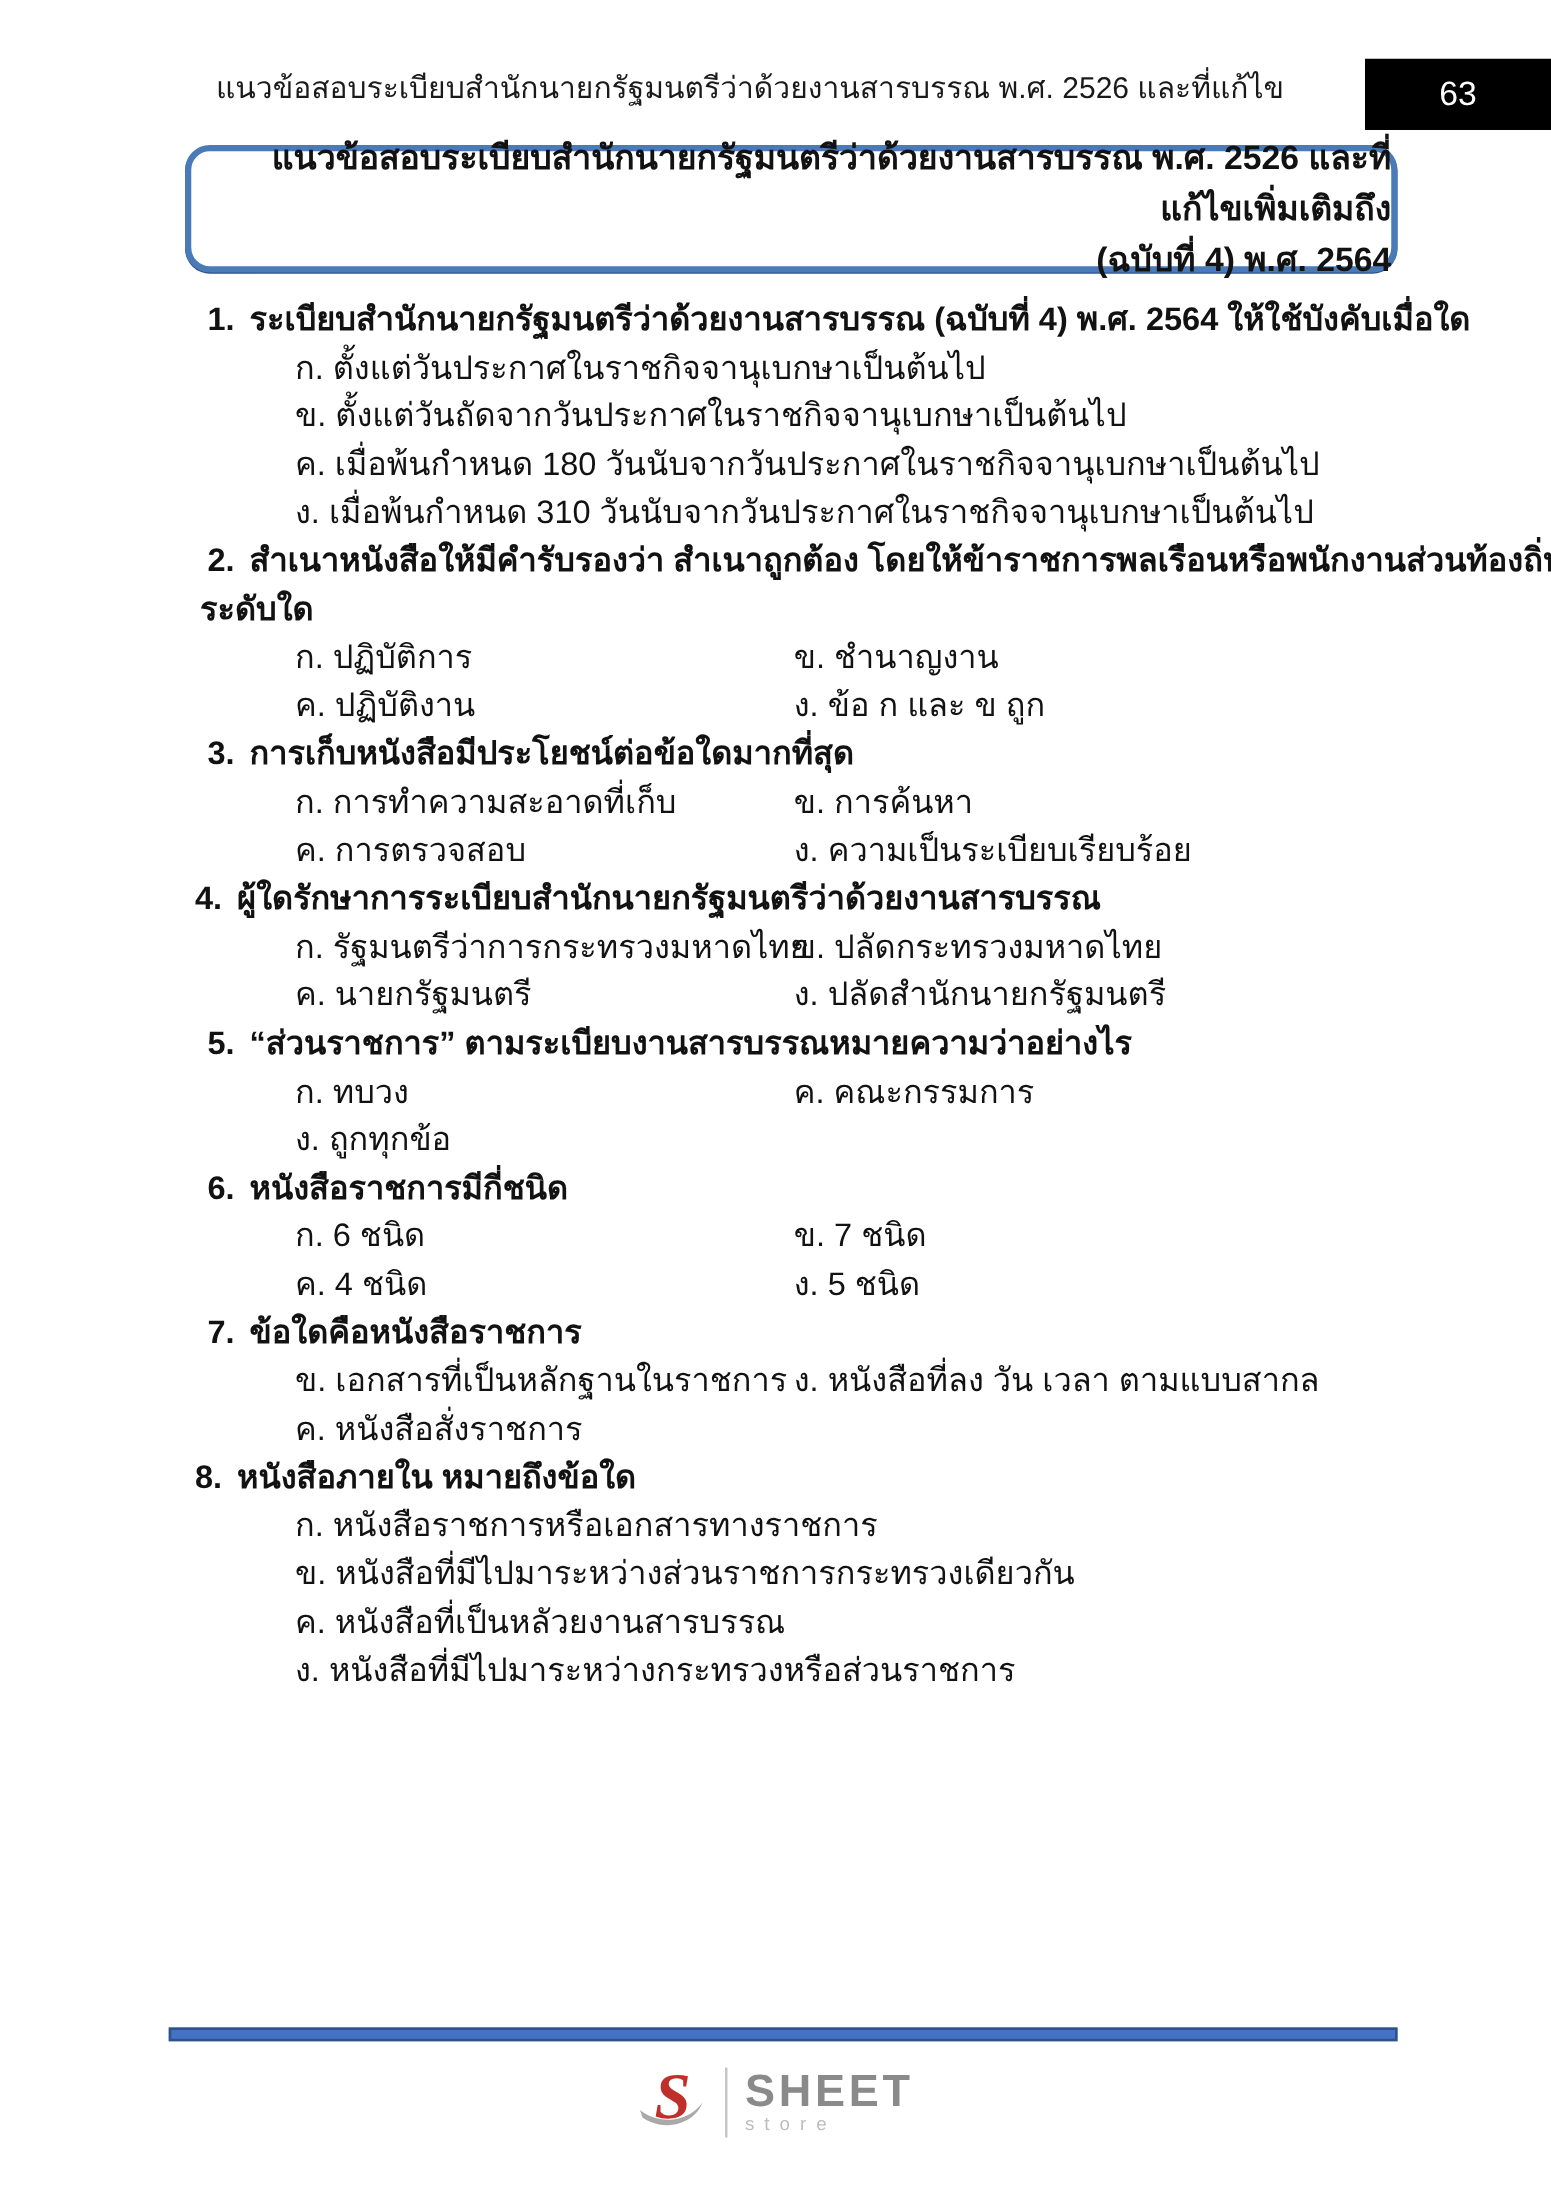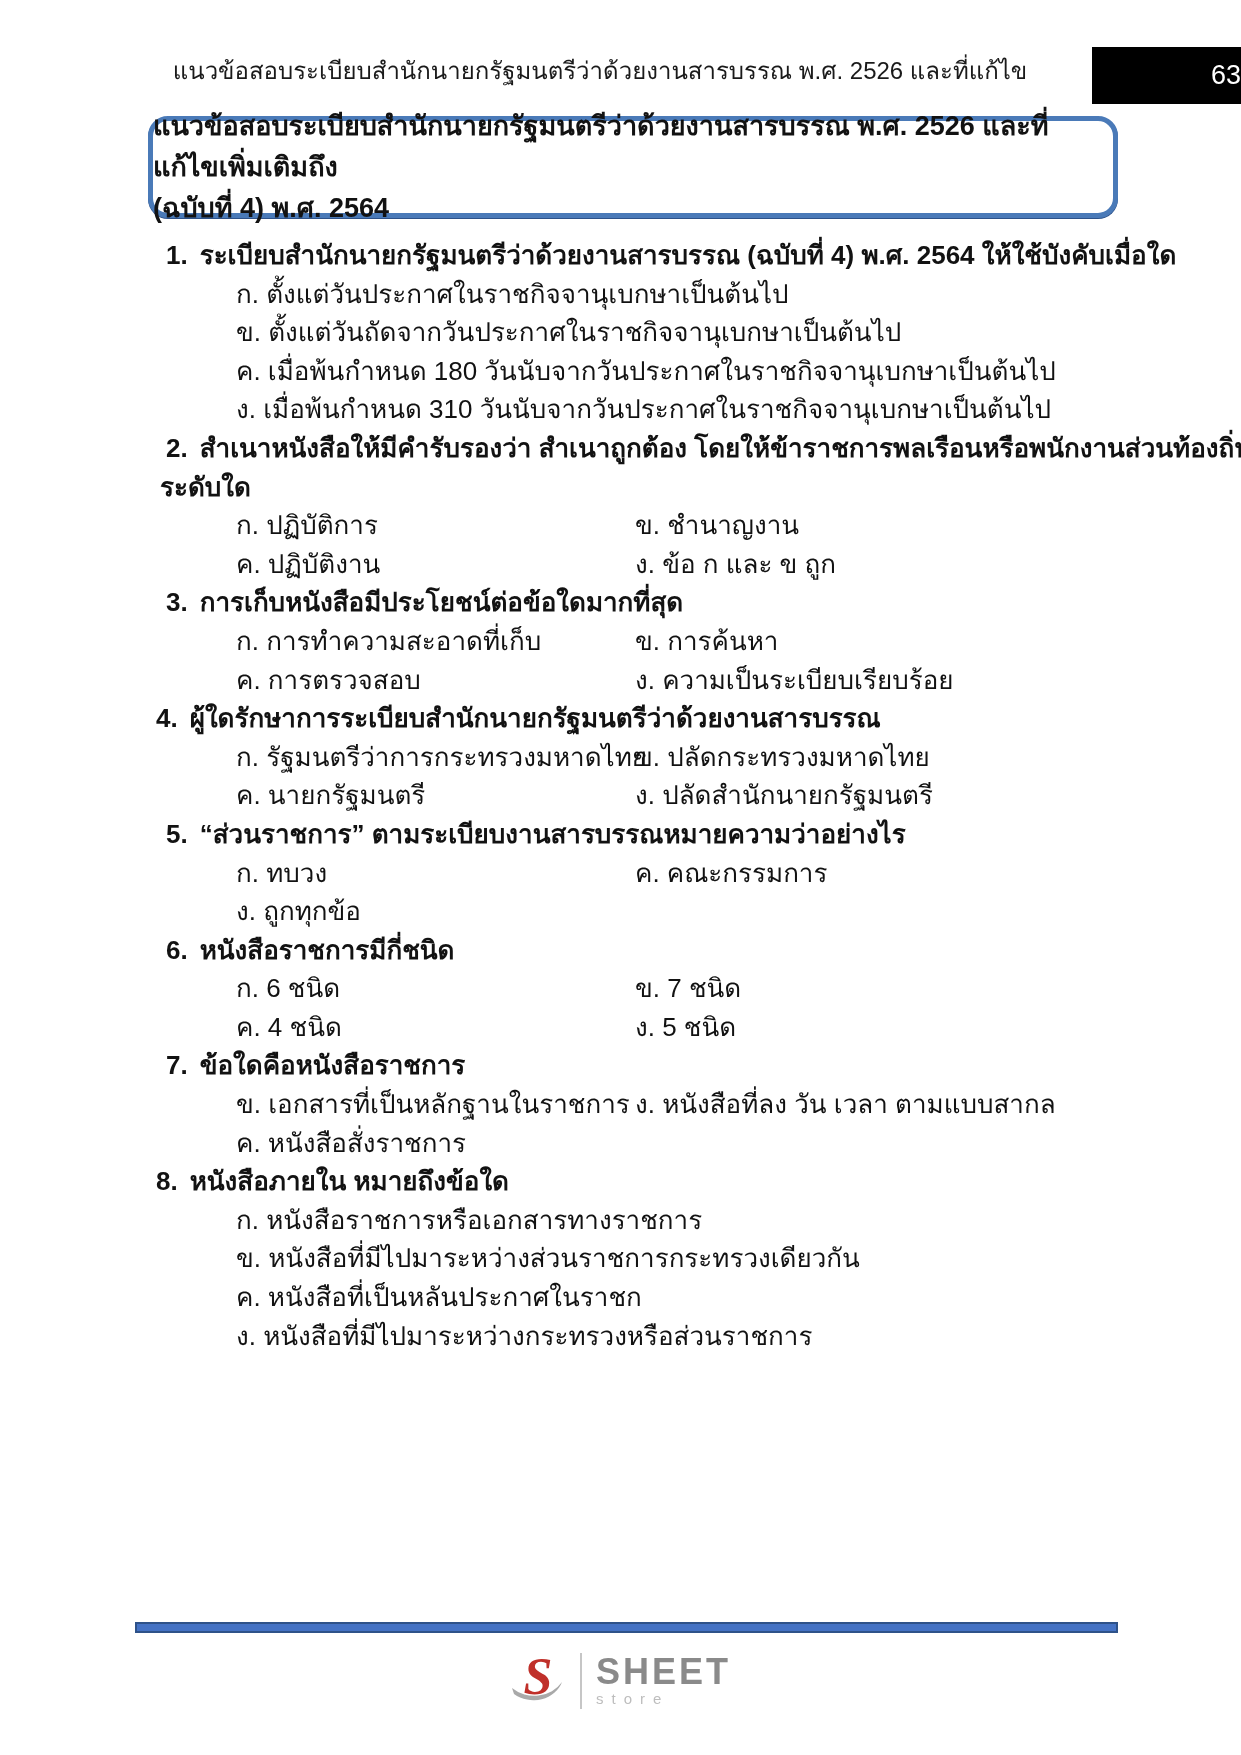--- a/index.html
+++ b/index.html
@@ -14,31 +14,31 @@
   .page { position:absolute; inset:0; background:#ffffff; }
 
   
   .header-title {
     position:absolute; top:56px; left:100px; width:1000px;
     text-align:center; font-size:24px; line-height:30px; color:#1a1a1a;
   }
   .page-number-box {
     position:absolute; top:47px; left:1092px; width:149px; height:57px;
     background:#000000; color:#ffffff;
-    display:flex; align-items:center; justify-content:flex-end;
+    display:flex; align-items:center; justify-content:center;
     font-size:27px;
   }
 
   
   .title-box {
     position:absolute; top:116px; left:148px; width:970px; height:102px;
     border:5px solid #4a7ab8; border-radius:20px;
     background:#ffffff;
     display:flex; flex-direction:column; justify-content:center;
-    text-align:left; font-weight:bold; font-size:27px; line-height:41px;
+    text-align:right; font-weight:bold; font-size:27px; line-height:41px;
     box-shadow:0 1px 0 #2e5289;
   }
 
   
   .questions {
     position:absolute; top:236px; left:148px; width:980px;
     font-size:26px;
   }
   .line { line-height:38.6px; height:38.6px; white-space:nowrap; }
   .q { font-weight:bold; padding-left:18px; }
@@ -143,21 +143,21 @@
         <div class="line">ข. เอกสารที่เป็นหลักฐานในราชการ</div>
         <div class="line">ง. หนังสือที่ลง วัน เวลา ตามแบบสากล</div>
         <div class="line">ค. หนังสือสั่งราชการ</div>
       </div>
     </div>
 
     <div>
       <div class="line q small-indent"><span class="qnum">8.</span><span>หนังสือภายใน หมายถึงข้อใด</span></div>
       <div class="line opt-stack">ก. หนังสือราชการหรือเอกสารทางราชการ</div>
       <div class="line opt-stack">ข. หนังสือที่มีไปมาระหว่างส่วนราชการกระทรวงเดียวกัน</div>
-      <div class="line opt-stack">ค. หนังสือที่เป็นหลันประกาศในราชก</div>
+      <div class="line opt-stack">ค. หนังสือที่เป็นหลัวยงานสารบรรณ</div>
       <div class="line opt-stack">ง. หนังสือที่มีไปมาระหว่างกระทรวงหรือส่วนราชการ</div>
     </div>
 
   </div>
 
   <div class="footer-bar"></div>
 
   <div class="logo">
     <span>
       <svg width="56" height="62" viewBox="0 0 56 62">

